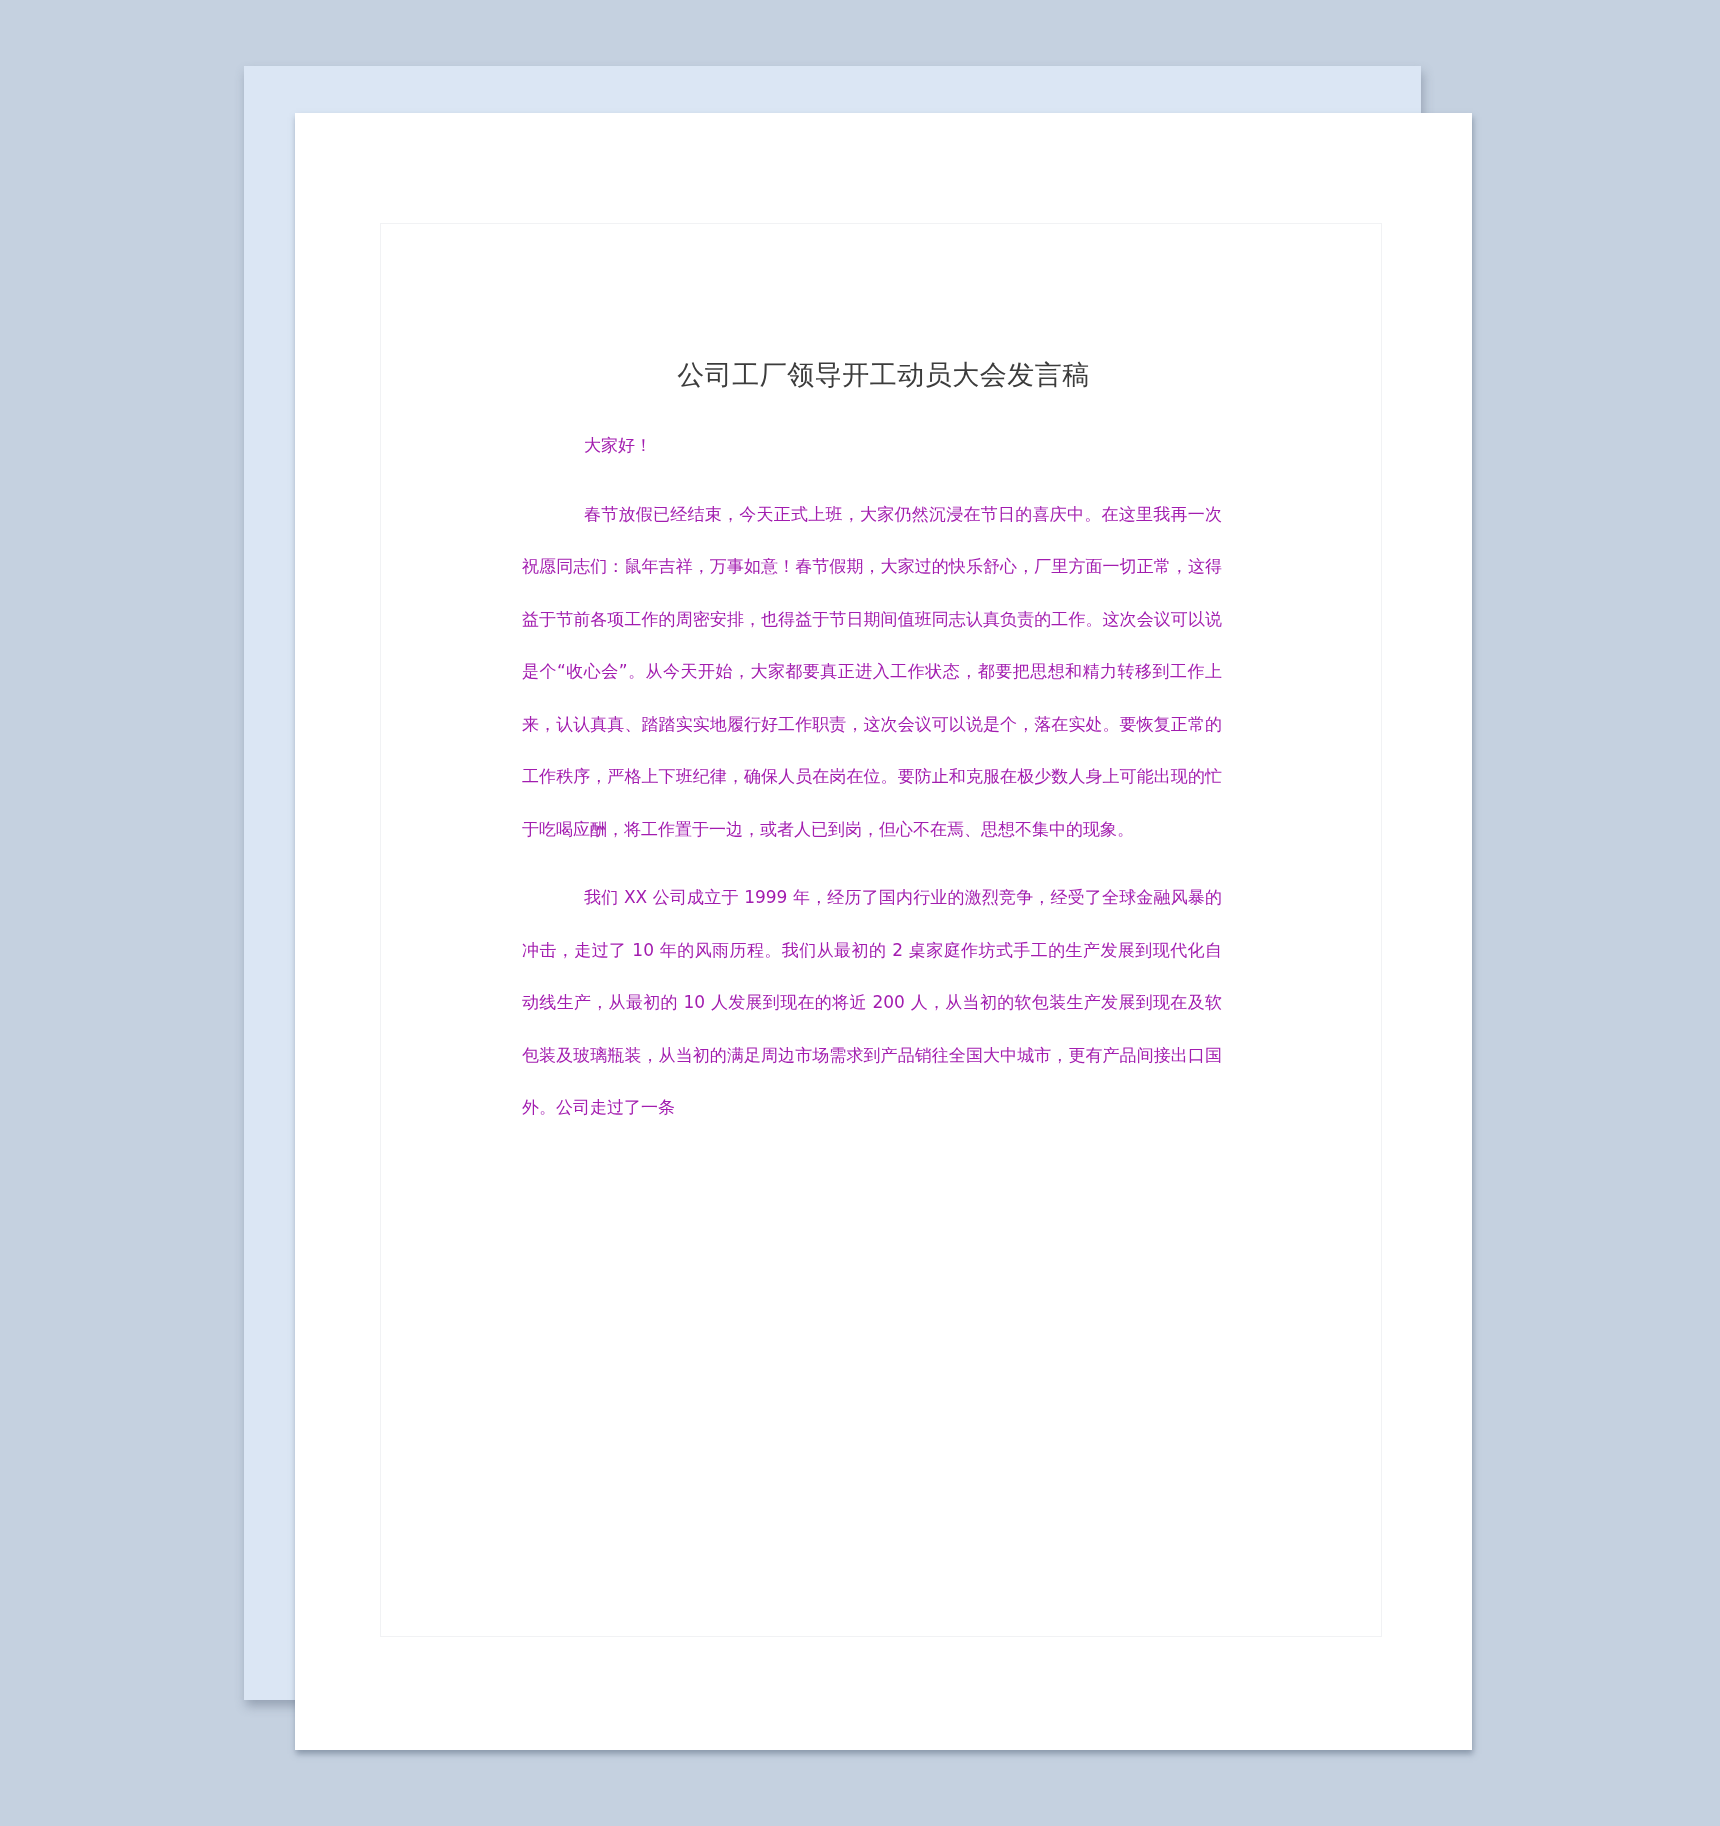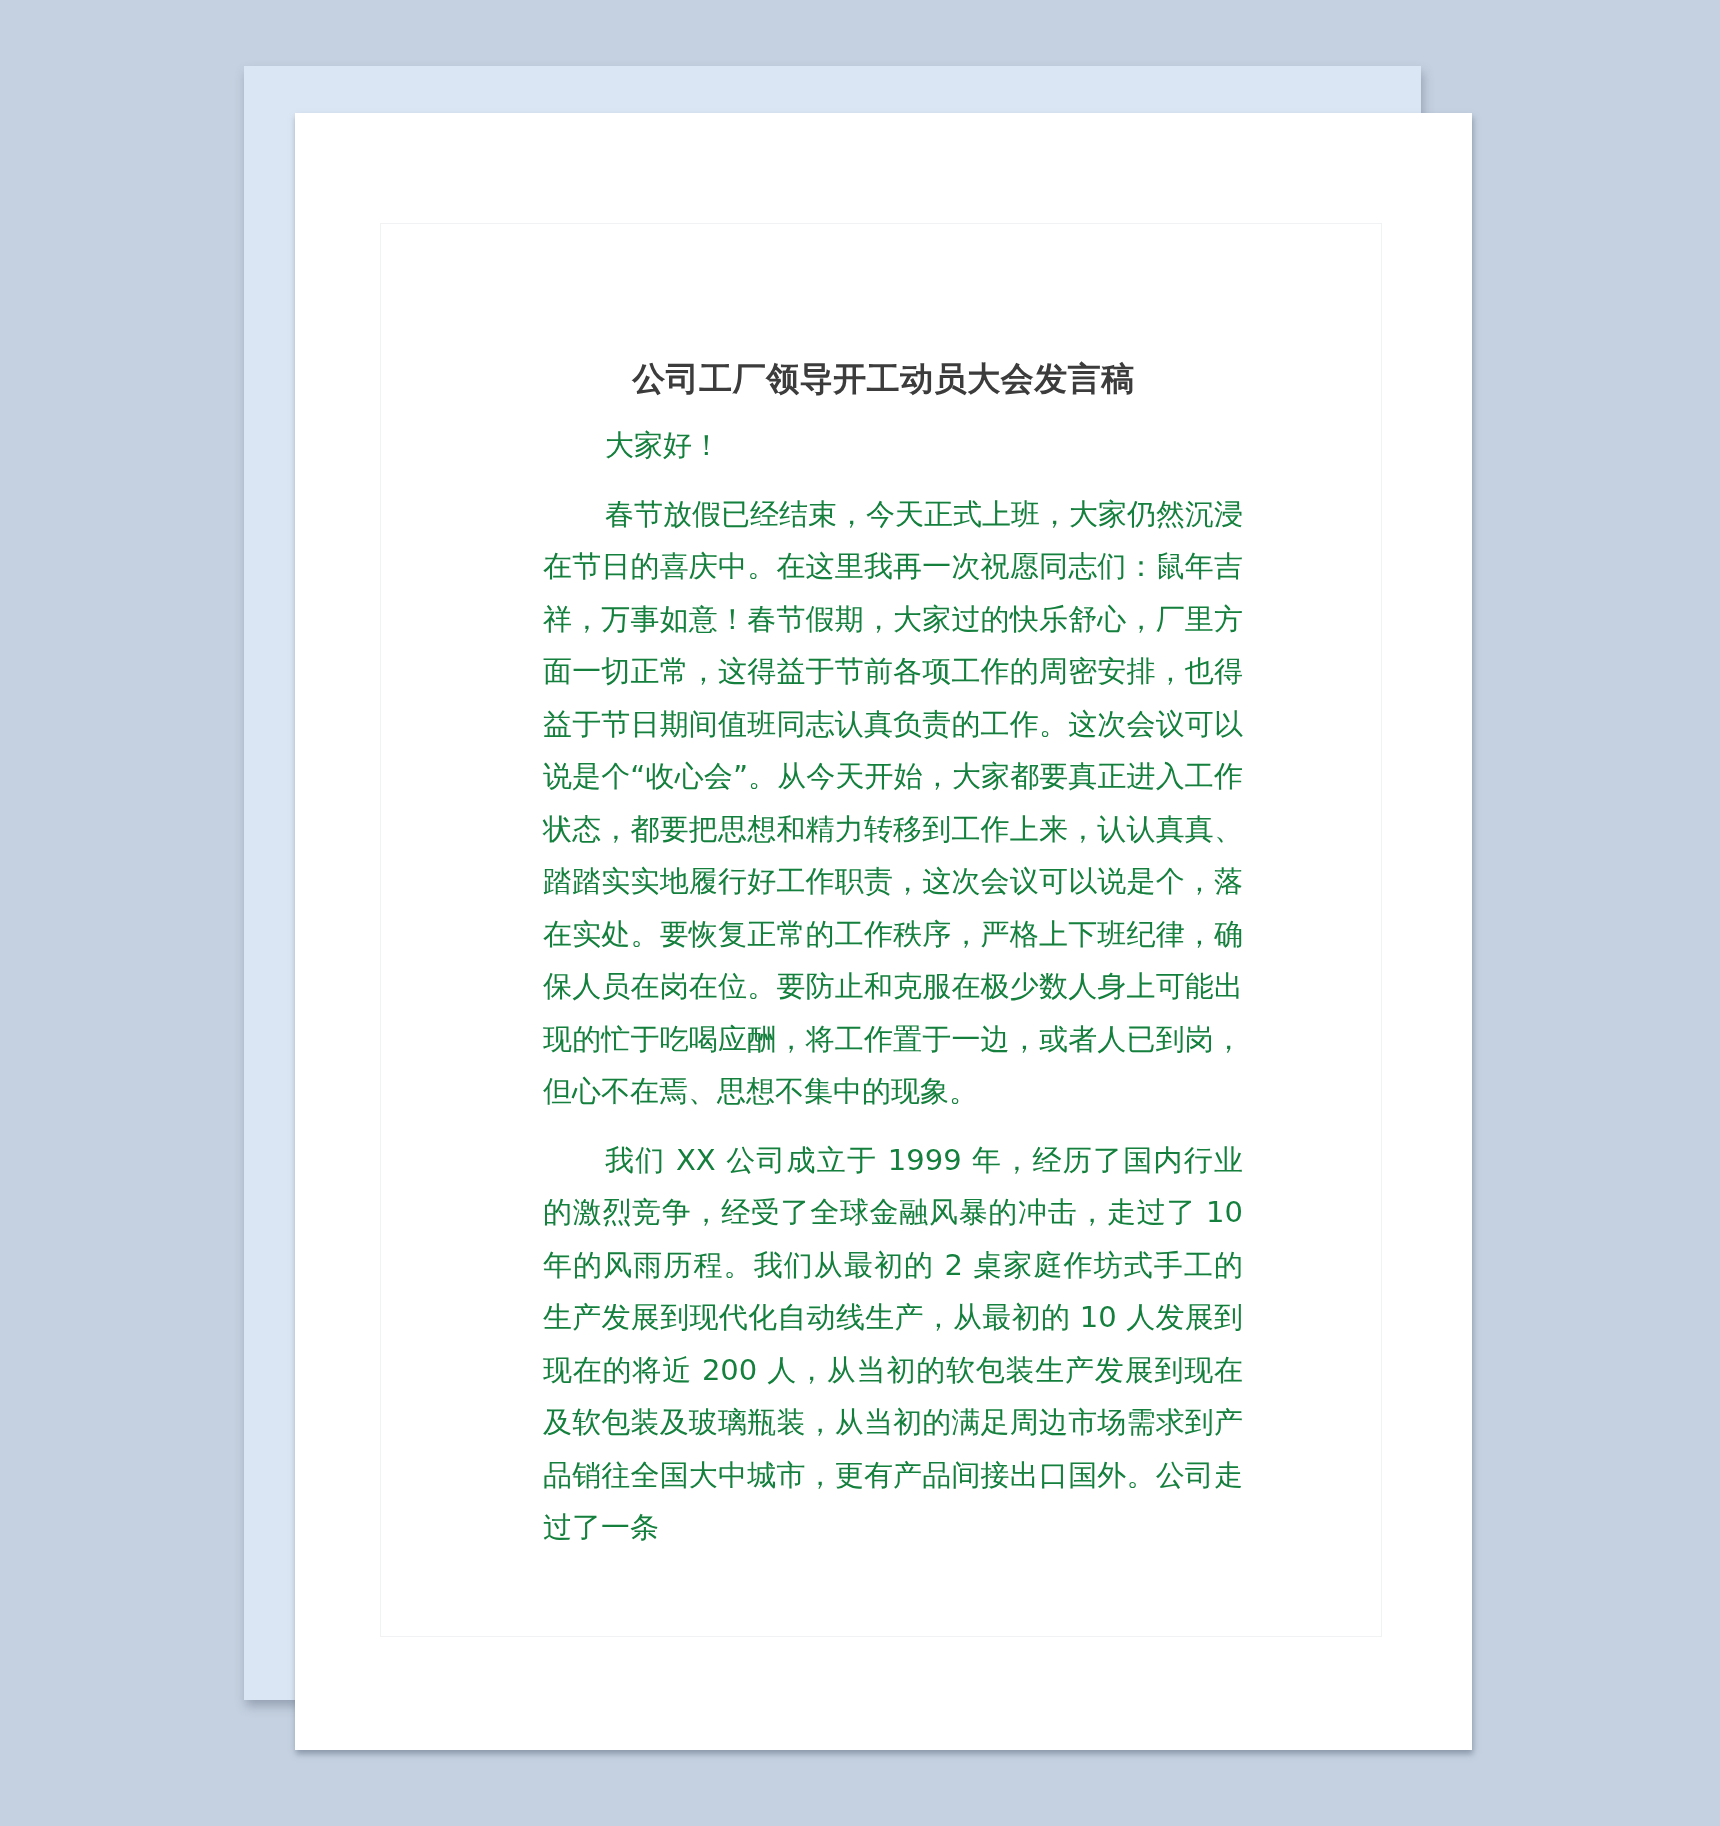--- a/index.html
+++ b/index.html
@@ -23,28 +23,28 @@
   }
   .inner-frame {
     position: absolute; left: 85px; top: 110px;
     width: 1002px; height: 1414px;
     border: 1px solid #f1f2f4;
     box-sizing: border-box;
   }
   .doc-title {
     position: absolute; left: 0; right: 0; top: 244px;
     text-align: center;
-    font-size: 33px; font-weight: bold; color: #3c3c3c;
+    font-size: 27px; font-weight: normal; color: #3c3c3c;
     letter-spacing: 0.5px;
   }
   .doc-body {
-    position: absolute; left: 248px; top: 306px;
+    position: absolute; left: 227px; top: 306px;
     width: 700px;
-    color: #15803d;
-    font-size: 29px;
+    color: #a21caf;
+    font-size: 17px;
     line-height: 52.5px;
   }
   .para {
     margin: 0 0 16px 0;
     text-indent: 62px;
     text-align: justify;
     text-align-last: left;
   }
   .para.greeting { margin-bottom: 16px; }
 </style>

